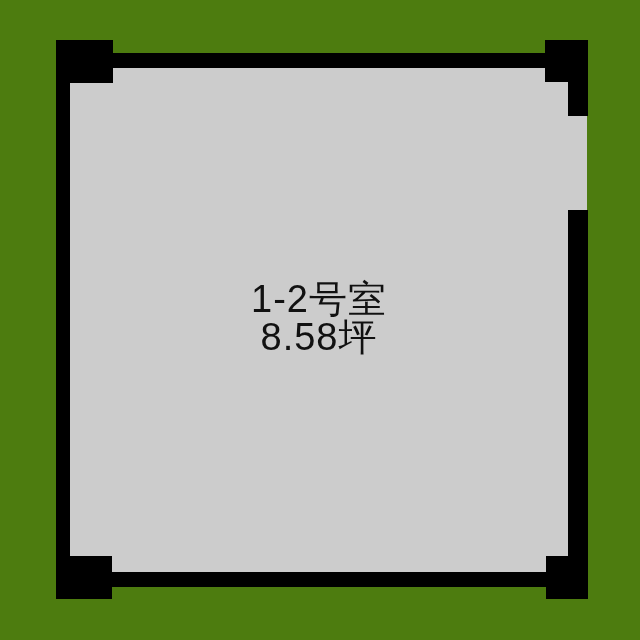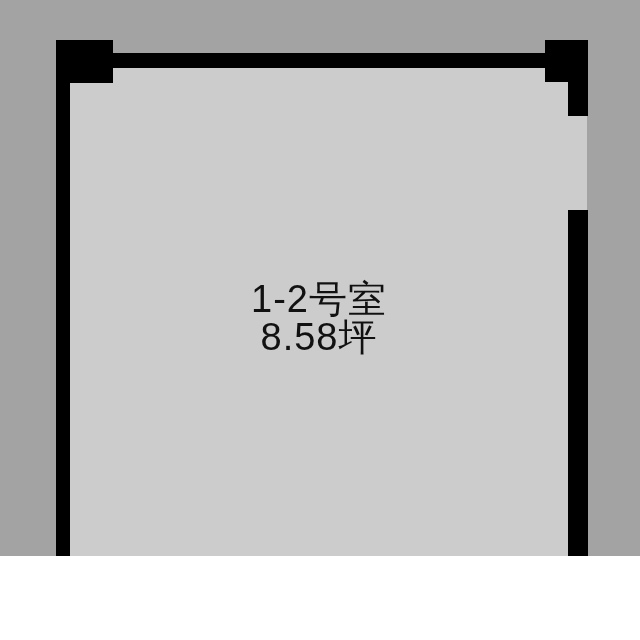--- a/index.html
+++ b/index.html
@@ -3,22 +3,22 @@
 <meta charset="utf-8">
 <style>
   html, body { margin: 0; padding: 0; }
   body {
     width: 640px; height: 640px;
     background: #ffffff;
     font-family: "Liberation Sans", "DejaVu Sans", sans-serif;
   }
   .plan {
     position: relative;
-    width: 640px; height: 556px;
-    background: #a3a3a3;
+    width: 640px; height: 640px;
+    background: #4d7c0f;
     overflow: hidden;
   }
   .floor {
     position: absolute;
     left: 70px; top: 68px; width: 498px; height: 504px;
     background: #cccccc;
   }
   
   .opening {
     position: absolute;

